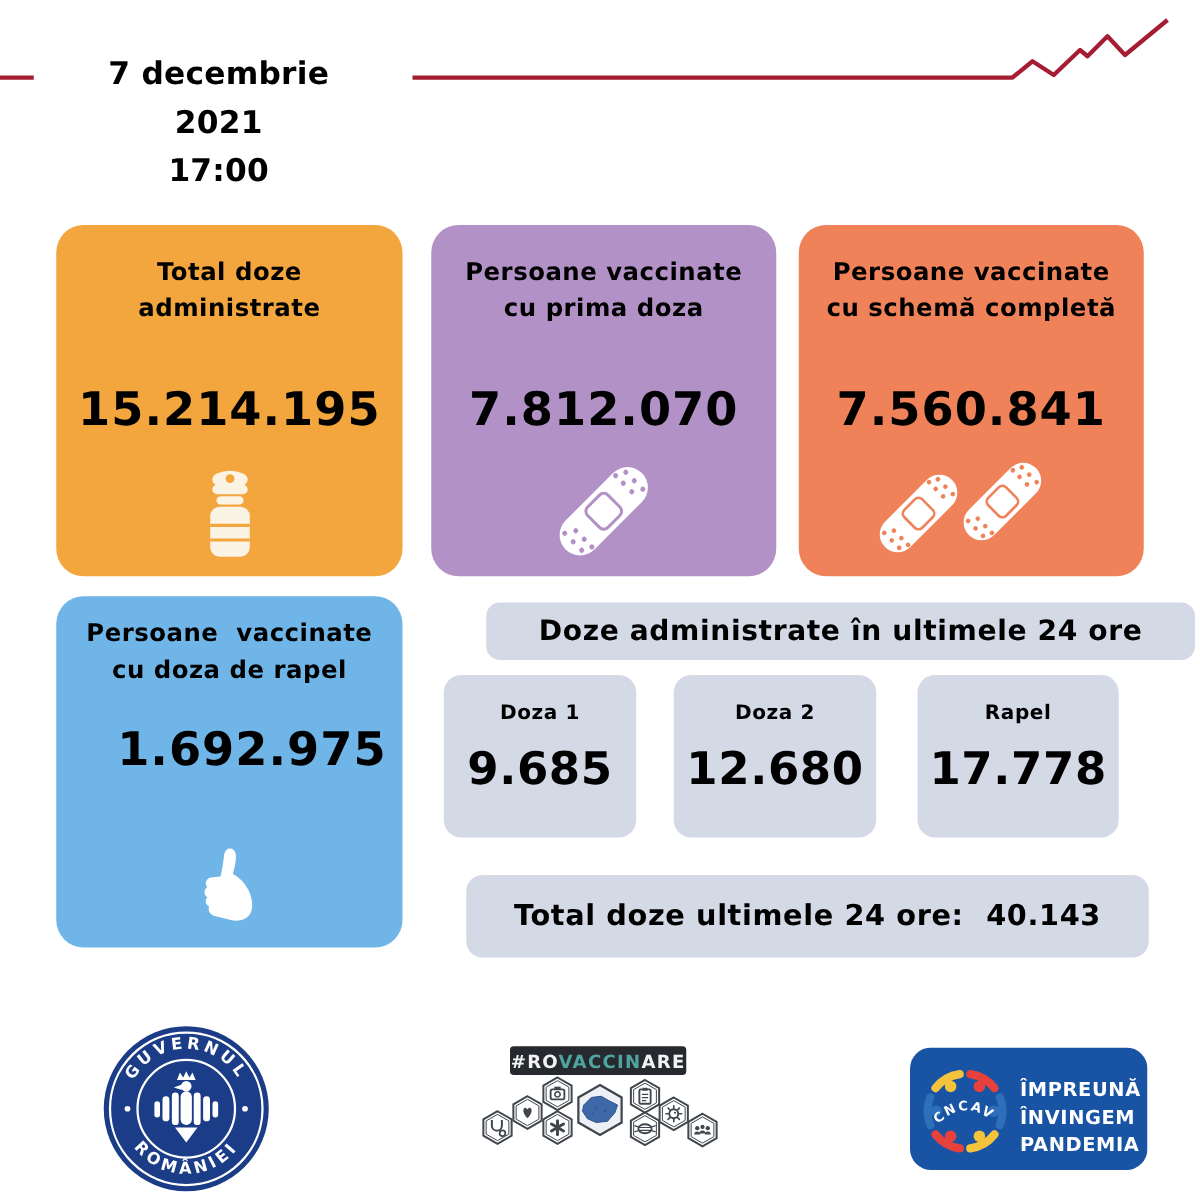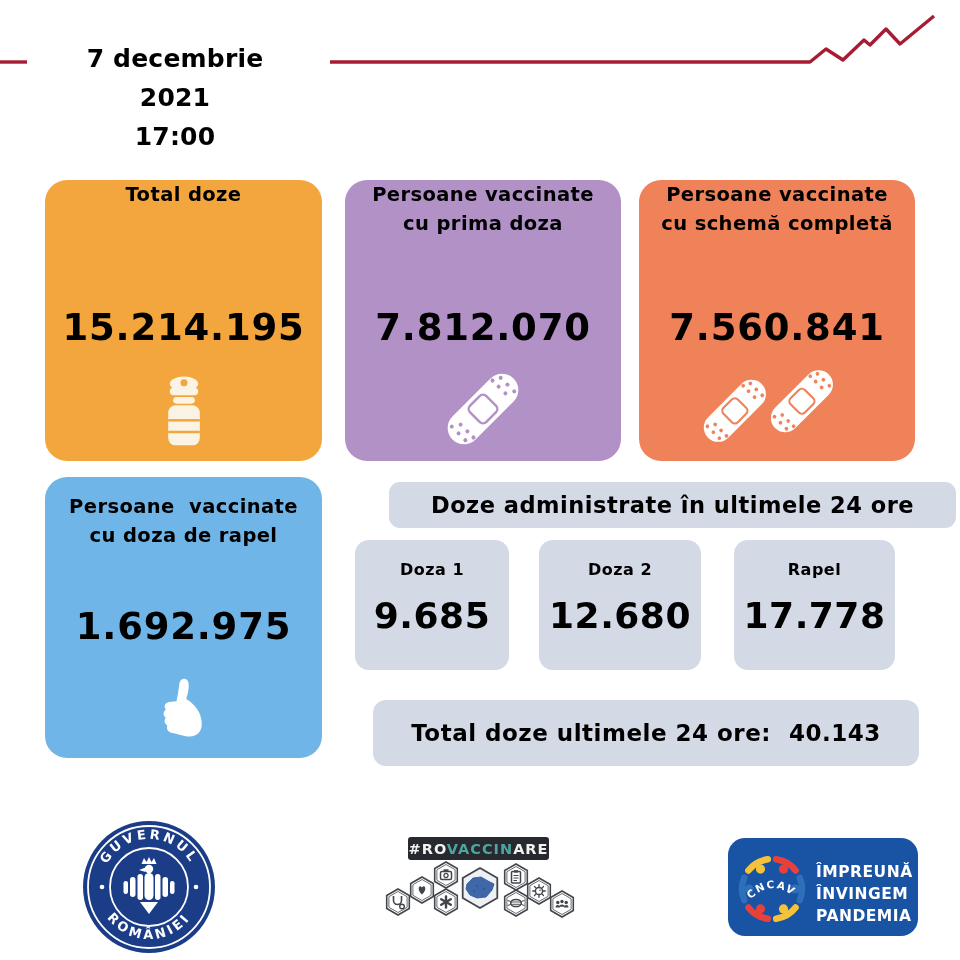--- a/index.html
+++ b/index.html
@@ -6,26 +6,26 @@
   .stage{
     position:relative;width:960px;height:960px;background:#ffffff;overflow:hidden;
     font-family:"DejaVu Sans","Liberation Sans",sans-serif;color:#000000;
   }
   .abs{position:absolute;}
   
   .datetime{left:52px;top:40px;width:246px;text-align:center;
     font-size:25px;font-weight:bold;line-height:1.55;letter-spacing:0.2px;}
   
   .card{position:absolute;border-radius:22px;text-align:center;}
-  .card-title{font-size:19.5px;font-weight:bold;line-height:1.5;letter-spacing:0.4px;}
+  .card-title{padding-top:23px;font-size:19.5px;font-weight:bold;line-height:1.5;letter-spacing:0.4px;}
   .card-title span{display:block;white-space:pre;}
   .card-value{position:absolute;left:0;width:100%;top:126px;font-size:37px;font-weight:bold;letter-spacing:0.8px;}
   .card-icon{position:absolute;left:50%;transform:translateX(-50%);}
   .card-rapel .card-title{padding-top:15px;}
-  .card-rapel .card-value{top:128px;}
+  .card-rapel .card-value{top:101px;margin-left:18px;}
   
   .bar{position:absolute;display:flex;align-items:center;justify-content:center;}
   .bar-header{left:345px;top:482px;width:567px;height:46px;border-radius:11px;
     font-size:22.5px;font-weight:bold;letter-spacing:0.5px;}
   .mini-card{position:absolute;top:540px;height:130px;border-radius:14px;text-align:center;}
   .mini-label{margin-top:20px;font-size:16px;font-weight:bold;letter-spacing:0.5px;}
   .mini-value{margin-top:16px;font-size:36px;font-weight:bold;letter-spacing:0.5px;}
   .total-bar{left:373px;top:700px;width:546px;height:66px;border-radius:13px;
     font-size:23px;font-weight:bold;letter-spacing:0.5px;}
   .total-bar .total-value{margin-left:18px;}
@@ -42,20 +42,21 @@
   </svg>
 
   <div class="abs datetime">
     <div>7 decembrie 2021</div>
     <div>17:00</div>
   </div>
 
   <div class="card" style="left: 45px; top: 180px; width: 277px; height: 281px; background: rgb(242, 166, 61);">
     <div class="card-title">
       <span>Total doze</span>
+      <span>administrate</span>
     </div>
     <div class="card-value">15.214.195</div>
     <svg class="card-icon" style="bottom:12px;" width="50" height="74" viewBox="0 0 60 88">
       <ellipse cx="30" cy="10" rx="17" ry="8.5" fill="#FBF3E3"></ellipse>
       <circle cx="30" cy="9" r="4.2" fill="#F2A63D"></circle>
       <rect x="13" y="15" width="34" height="9" rx="4.5" fill="#FBF3E3"></rect>
       <rect x="17" y="26" width="26" height="8" rx="4" fill="#FBF3E3"></rect>
       <rect x="11" y="36" width="38" height="48" rx="9" fill="#FBF3E3"></rect>
       <line x1="11" y1="54" x2="49" y2="54" stroke="#F2A63D" stroke-width="3"></line>
       <line x1="11" y1="68" x2="49" y2="68" stroke="#F2A63D" stroke-width="3"></line>

